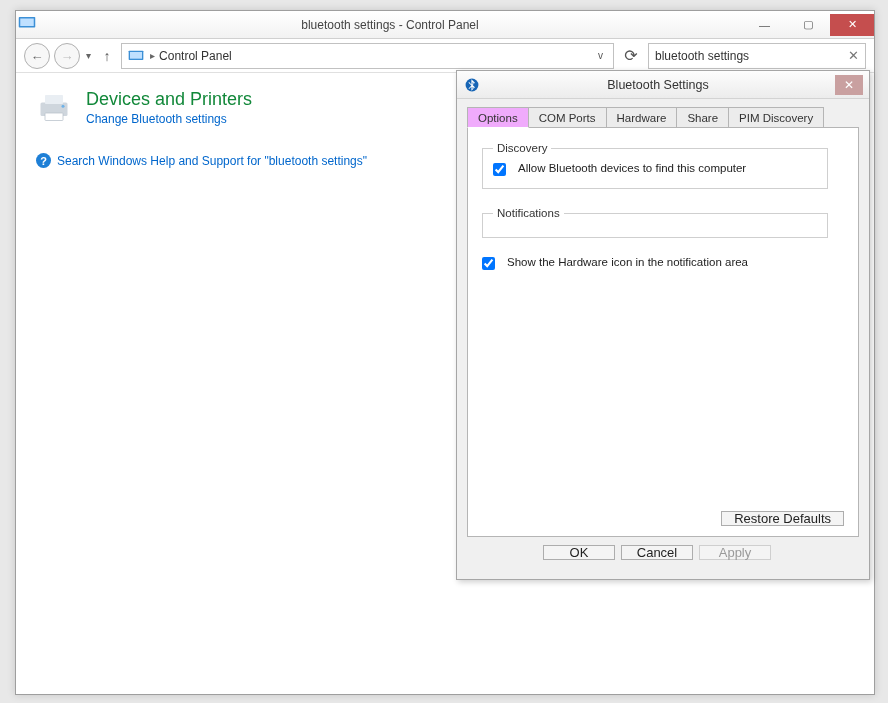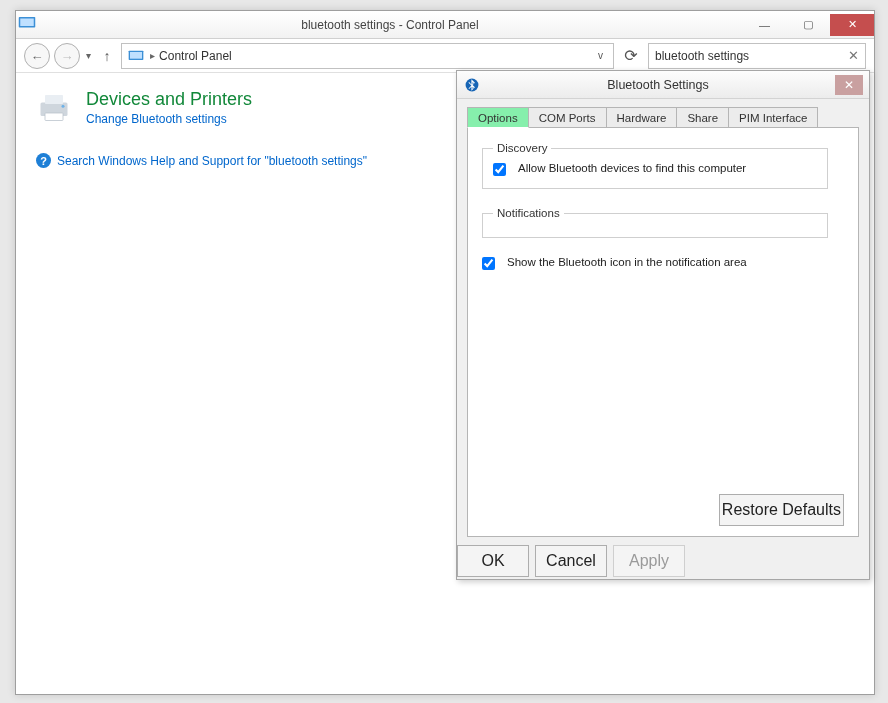--- a/index.html
+++ b/index.html
@@ -77,39 +77,39 @@
   .dlg-title .t { flex:1; text-align:center; font-size:12.5px; color:#333;}
   .dlg-title .close {
     width:28px; height:20px; background:#c9a0a0; color:#fff;
     display:flex; align-items:center; justify-content:center; font-size:12px;
   }
   .tabstrip { display:flex; padding:8px 10px 0 10px; }
   .tab {
     padding:4px 10px 3px; font-size:11.5px; border:1px solid #b5b5b5; border-bottom:none;
     background:#ececec; position:relative; margin-right:-1px; color:#333;
   }
-  .tab.active { background:#86efac; z-index:2; border-bottom:1px solid #fff; margin-bottom:-1px;}
+  .tab.active { background:#f0abfc; z-index:2; border-bottom:1px solid #fff; margin-bottom:-1px;}
   .tabpage {
     margin:0 10px 8px 10px; border:1px solid #b5b5b5; background:#fff; height:410px;
     padding:14px 14px 10px 14px; position:relative;
   }
   fieldset {
     border:1px solid #cfcfcf; padding:6px 21px 12px 10px; margin:0 16px 18px 0;
   }
   legend { font-size:11.5px; padding:0 4px; color:#333;}
   .chk-row { display:flex; align-items:flex-start; gap:12px; font-size:11.5px; margin-top:2px;}
   .chk-row input { margin:1px 0 0 0; }
   .note-row { display:flex; gap:10px; margin:14px 2px 0 18px; font-size:11.5px; color:#333; line-height:1.35;}
   .warn svg{width:16px;height:16px;}
   .restore-wrap { position:absolute; right:14px; bottom:10px; }
-  .dlg-btns { display:flex; gap:6px; justify-content:flex-start; padding:0 12px 10px 0;}
+  .dlg-btns { display:flex; gap:6px; justify-content:center; padding:0 12px 10px 0;}
   .btn {
-    min-width:72px; height:32px; font-size:16px; background:#f4f4f4;
+    min-width:72px; height:15px; font-size:13px; background:#f4f4f4;
     border:1px solid #adadad; color:#222; display:flex; align-items:center; justify-content:center;
-    padding:0 2px;
+    padding:0 12px;
   }
   .btn.dis { color:#9a9a9a; border-color:#cfcfcf;}
   .cp-icon-svg{width:18px;height:14px;}
 </style>
 </head>
 <body>
 
 <div class="window">
 
   <div class="titlebar">
@@ -189,40 +189,40 @@
     </span>
     <span class="t">Bluetooth Settings</span>
     <span class="close">✕</span>
   </div>
 
   <div class="tabstrip">
     <div class="tab active">Options</div>
     <div class="tab">COM Ports</div>
     <div class="tab">Hardware</div>
     <div class="tab">Share</div>
-    <div class="tab">PIM Interface</div>
+    <div class="tab">PIM Discovery</div>
   </div>
 
   <div class="tabpage">
 
     <fieldset>
       <legend>Discovery</legend>
       <label class="chk-row">
         <input type="checkbox" checked="" style="">
         <span>Allow Bluetooth devices to find this computer</span>
       </label>
     </fieldset>
 
     <fieldset>
       <legend>Notifications</legend>
     </fieldset>
 
     <label class="chk-row">
       <input type="checkbox" checked="" style="">
-      <span>Show the Bluetooth icon in the notification area</span>
+      <span>Show the Hardware icon in the notification area</span>
     </label>
 
     <div class="restore-wrap">
       <div class="btn">Restore Defaults</div>
     </div>
   </div>
 
   <div class="dlg-btns">
     <div class="btn">OK</div>
     <div class="btn">Cancel</div>

